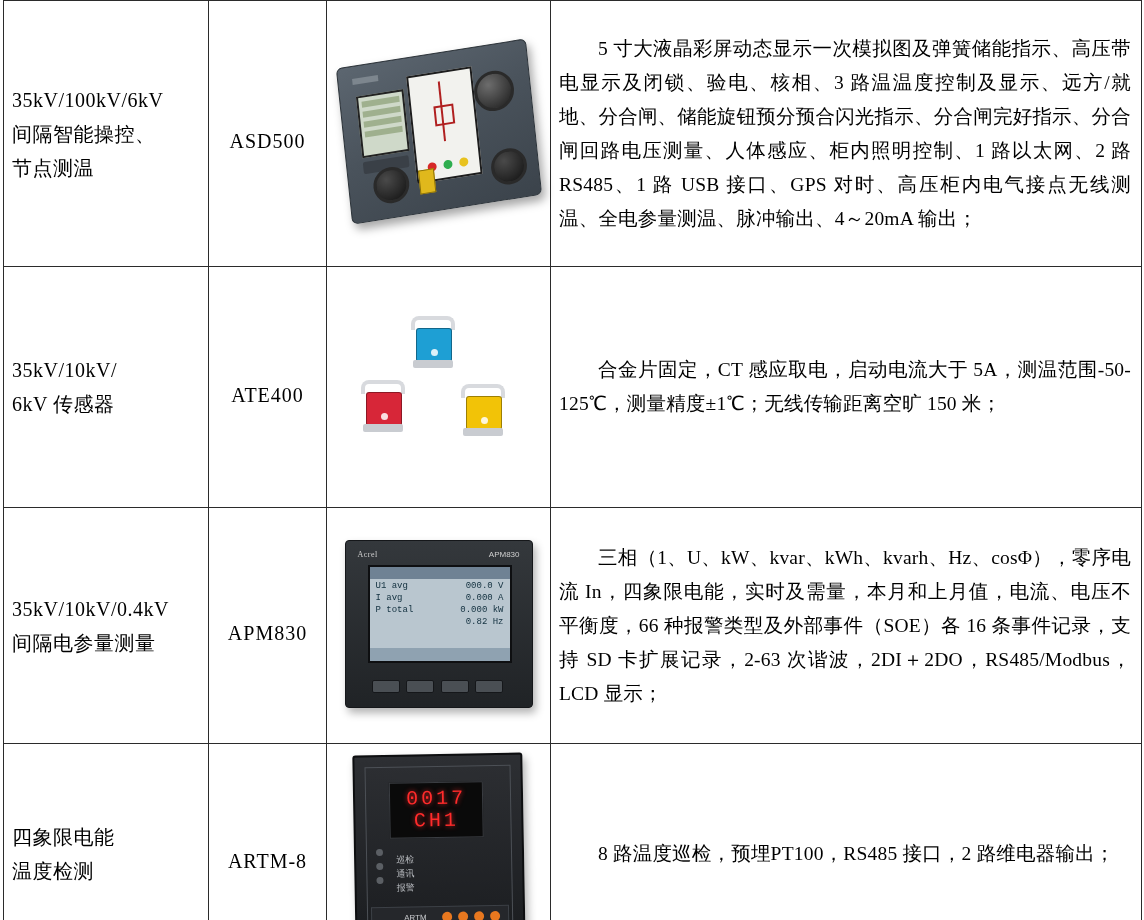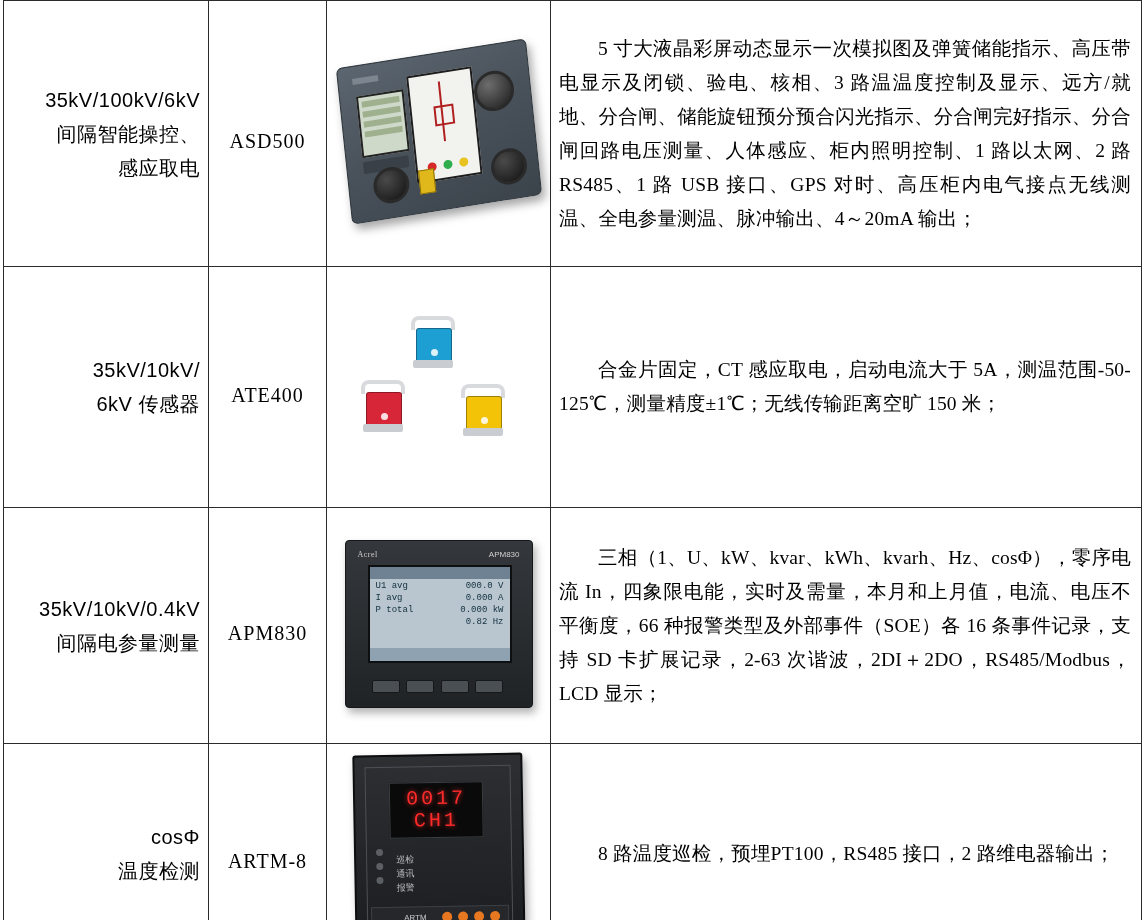--- a/index.html
+++ b/index.html
@@ -30,22 +30,22 @@
     border: 1px solid #2b2b2b;
     vertical-align: middle;
     padding: 0;
   }
   col.c-name { width: 205px; }
   col.c-model { width: 118px; }
   col.c-image { width: 224px; }
   col.c-desc  { width: 591px; }
 
   .cell-name {
-    text-align: right;
-    font-family: Liberation Sans, sans-serif;
+    text-align: left;
+    font-family: Liberation Serif, serif;
     font-size: 20px;
     line-height: 34px;
     padding: 6px 8px;
     letter-spacing: 0.5px;
   }
   .cell-model {
     text-align: center;
     font-family: "Liberation Serif", serif;
     font-size: 20px;
     letter-spacing: 1px;
@@ -369,21 +369,21 @@
         <col class="c-image">
         <col class="c-desc">
     </colgroup>
     <tbody>
 
       <tr class="row-0">
         <td>
           <div class="cell-name">
             <div>35kV/100kV/6kV</div>
             <div>间隔智能操控、</div>
-            <div>感应取电</div>
+            <div>节点测温</div>
           </div>
         </td>
         <td>
           <div class="cell-model">ASD500</div>
         </td>
         <td>
           <div class="cell-image">
             <div class="dev asd">
               <div class="tag"></div>
               <div class="screen">
@@ -499,21 +499,21 @@
           </div>
         </td>
         <td>
           <div class="cell-desc">三相（1、U、kW、kvar、kWh、kvarh、Hz、cosΦ），零序电流 In，四象限电能，实时及需量，本月和上月值，电流、电压不平衡度，66 种报警类型及外部事件（SOE）各 16 条事件记录，支持 SD 卡扩展记录，2-63 次谐波，2DI＋2DO，RS485/Modbus，LCD 显示；</div>
         </td>
       </tr>
 
       <tr class="row-3">
         <td>
           <div class="cell-name">
-            <div>cosΦ</div>
+            <div>四象限电能</div>
             <div>温度检测</div>
           </div>
         </td>
         <td>
           <div class="cell-model">ARTM-8</div>
         </td>
         <td>
           <div class="cell-image">
             <div class="dev artm">
               <div class="inner"></div>

